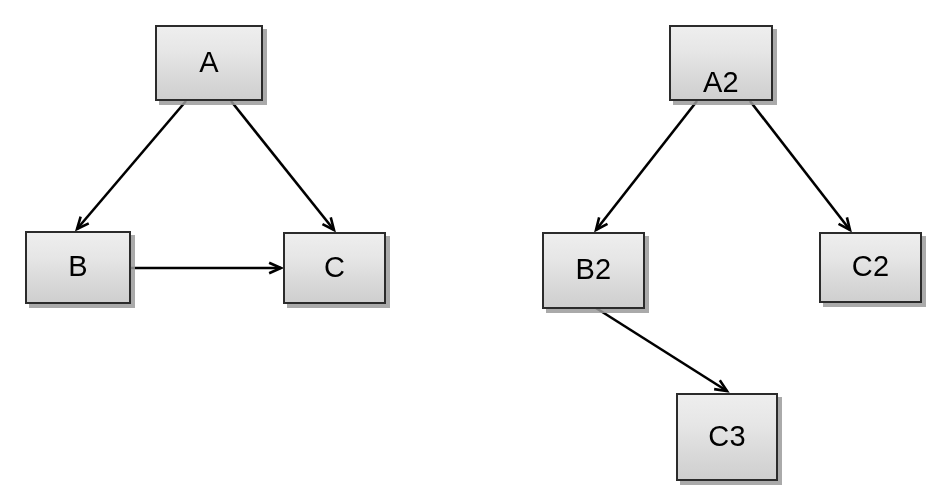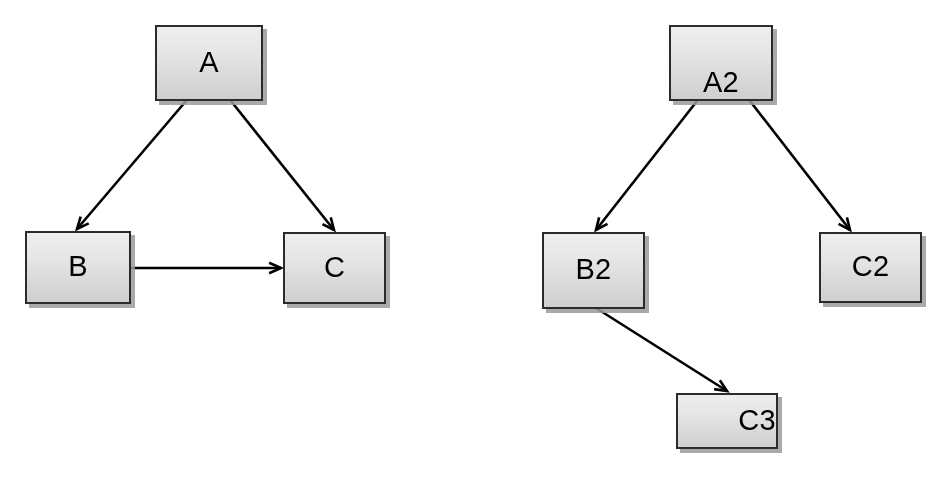--- a/index.html
+++ b/index.html
@@ -93,17 +93,17 @@
       </div>
       <div class="node" style="left: 669px; top: 25px; width: 104px; height: 76px; align-items: flex-end;">
         <span class="node-label">A2</span>
       </div>
       <div class="node" style="left: 542px; top: 232px; width: 103px; height: 77px;">
         <span class="node-label">B2</span>
       </div>
       <div class="node" style="left: 807px; top: 232px; width: 103px; height: 71px; margin-left: 12px;">
         <span class="node-label">C2</span>
       </div>
-      <div class="node" style="left: 676px; top: 393px; width: 102px; height: 56px; justify-content: flex-end;">
+      <div class="node" style="left: 676px; top: 393px; width: 102px; height: 88px;">
         <span class="node-label">C3</span>
       </div>
     </div>
 </div>
 
 </body></html>

